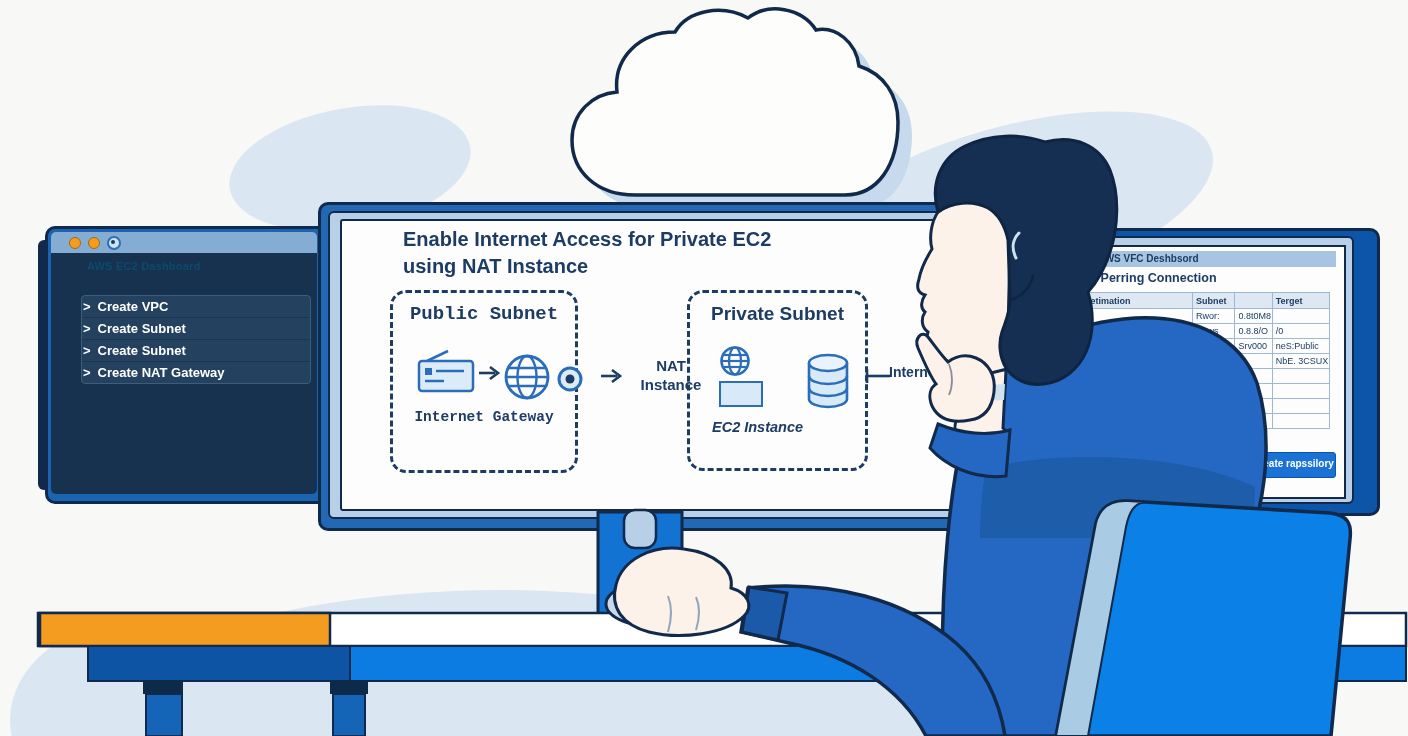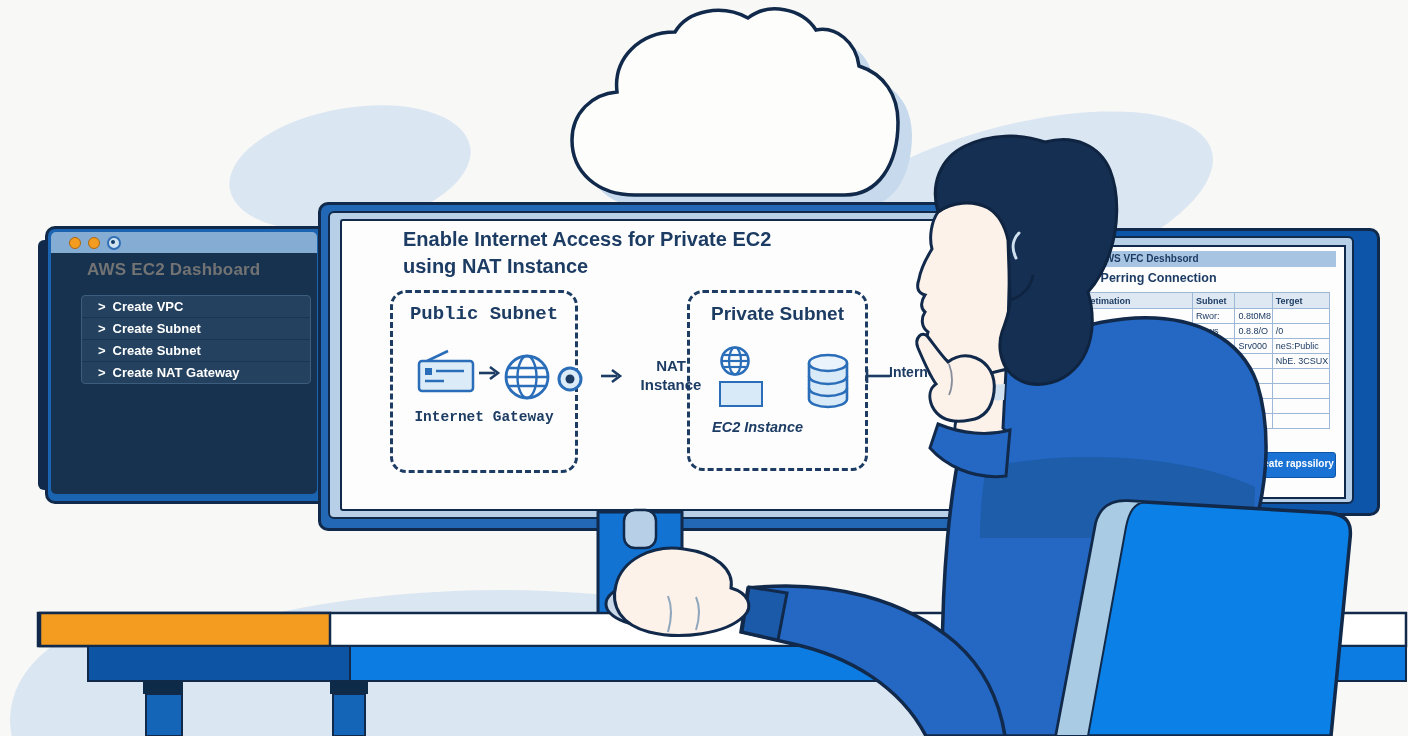--- a/index.html
+++ b/index.html
@@ -12,23 +12,23 @@
   #lw-shadow{left:38px;top:240px;width:16px;height:250px;background:#11294a;border-radius:6px;}
   #left-window{left:45px;top:226px;width:278px;height:272px;background:#1a64b2;
                border:3px solid #11294a;border-radius:10px;}
   #lw-titlebar{left:51px;top:232px;width:266px;height:21px;background:#85acd3;
                border-radius:5px 5px 0 0;display:flex;align-items:center;gap:7px;padding-left:18px;box-sizing:border-box;}
   .dot{width:10px;height:10px;border-radius:50%;}
   .dot.orange{background:#f39c1f;border:1.5px solid #a86812;}
   .dot.ring{background:#cfe2f2;border:2px solid #2f6db5;position:relative;}
   .dot.ring::after{content:"";position:absolute;left:2px;top:2px;width:4px;height:4px;border-radius:50%;background:#123c66;}
   #lw-content{left:51px;top:253px;width:266px;height:241px;background:#16324f;border-radius:0 0 5px 5px;}
-  #lw-title{left:87px;top:260px;color:#737373;font-size:17px;font-weight:bold;letter-spacing:.2px;}
+  #lw-title{left:87px;top:260px;color:#0c4a6e;font-size:11px;font-weight:bold;letter-spacing:.2px;}
   #lw-menu{left:81px;top:295px;width:228px;background:#24425f;border:1px solid #3c5d7d;border-radius:4px;}
-  .mi{height:21px;line-height:21px;color:#fff;font-size:13px;font-weight:bold;padding-left:16px;
+  .mi{height:21px;line-height:21px;color:#fff;font-size:13px;font-weight:bold;padding-left:1px;
       border-bottom:1px solid #1a3651;cursor:default;}
   .mi:last-child{border-bottom:none;}
   .mi .chev{margin-right:7px;}
 
   
   #mc-outer{left:318px;top:202px;width:722px;height:323px;background:#2268b4;border:3px solid #11294a;border-radius:10px;}
   #mc-bezel{left:328px;top:211px;width:700px;height:304px;background:#b7d0e8;border:2px solid #11294a;border-radius:6px;}
   #mc-screen{left:340px;top:219px;width:678px;height:288px;background:#fdfdfe;border:2px solid #11294a;border-radius:3px;}
 
   #diagram{left:0;top:0;width:1408px;height:736px;pointer-events:none;}

